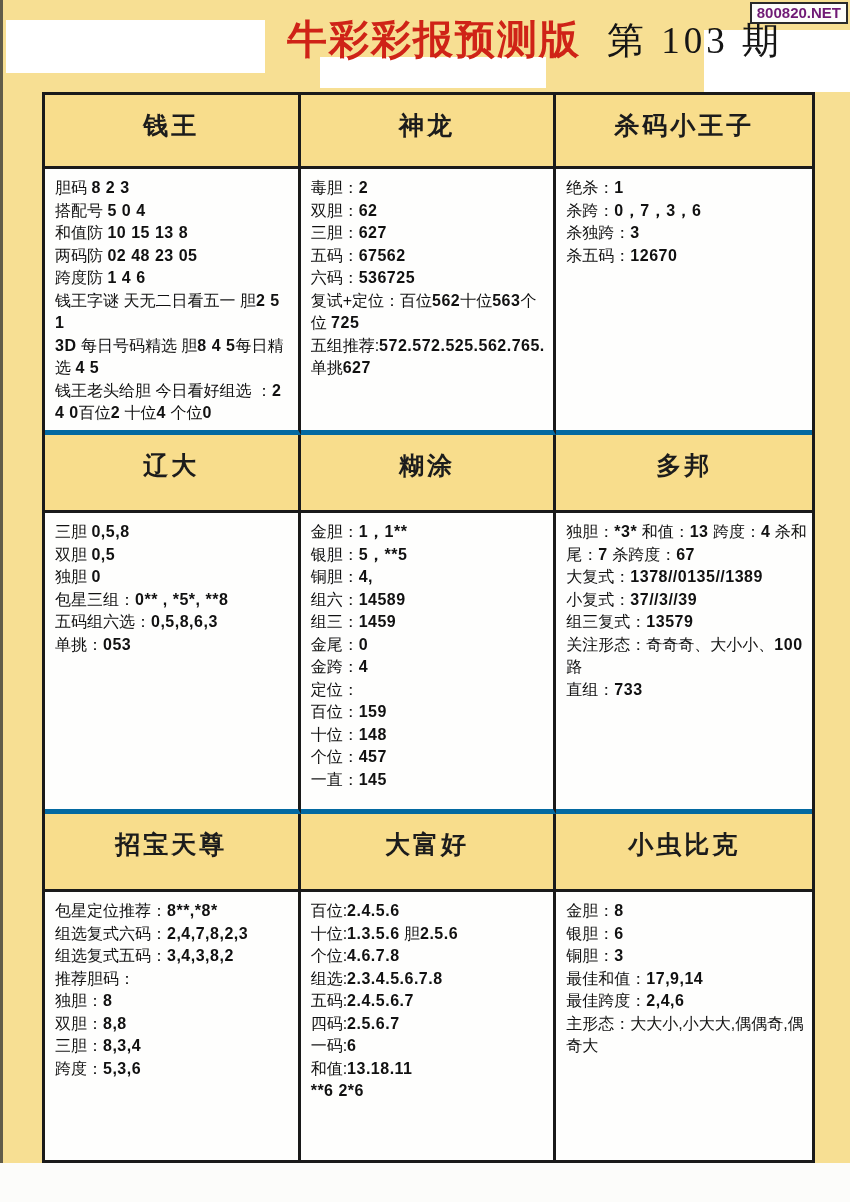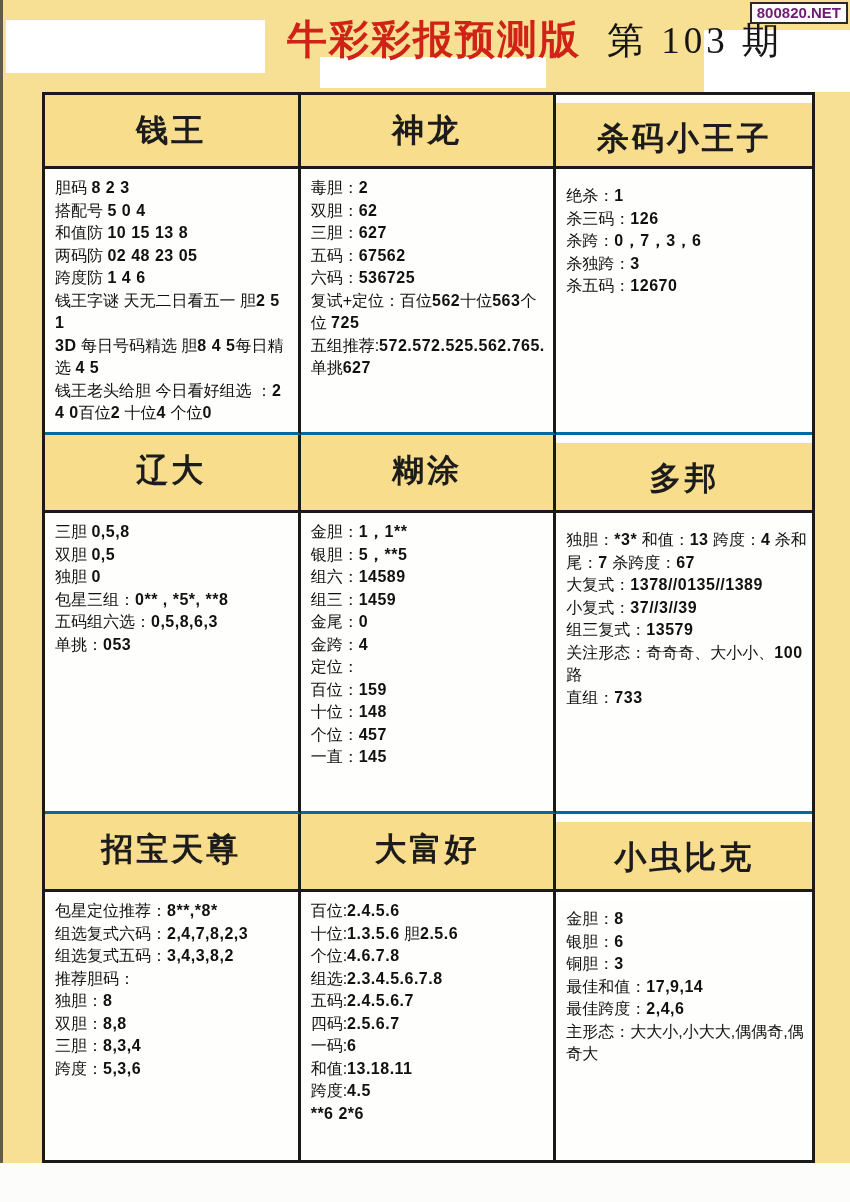--- a/index.html
+++ b/index.html
@@ -42,29 +42,29 @@
   
   .grid {
     position:absolute; left:42px; top:92px;
     width:773px; height:1071px; box-sizing:border-box;
     border:3px solid #1a1a1a; background:#ffffff;
     display:grid;
     grid-template-columns:1fr 1fr 1fr;
     grid-template-rows:74px 266px 78px 301px 78px 1fr;
   }
   .grid > div { border-right:3px solid #1a1a1a; box-sizing:border-box; min-width:0; }
-  .grid > div:nth-child(3n) { border-right:none;margin-top:8px; }
+  .grid > div:nth-child(3n) { border-right:none; }
   .hcell {
     background:#f8dd8c; border-bottom:3px solid #1a1a1a;
     text-align:center; padding-top:14px;
     font-family:"Liberation Serif", serif;
-    font-size:32px; font-weight:bold; color:#1c1c1c; letter-spacing:3px;
+    font-size:25px; font-weight:bold; color:#1c1c1c; letter-spacing:3px;
   }
   .bcell {
-    background:#fefefd; border-bottom:3px solid #0369a1;
+    background:#fefefd; border-bottom:5px solid #0369a1;
     padding:8px 5px 0 10px;
     font-size:16px; line-height:22.5px; color:#111;
   }
   .grid > .bcell:nth-child(n+16) { border-bottom:none; }
   .line { word-break:break-all; }
   .k { font-weight:normal; }
   .v { font-weight:bold; letter-spacing:.5px; }
   
   .bottom-strip {
     position:absolute; left:0; top:1163px; width:850px; height:39px;
@@ -109,41 +109,41 @@
         <div class="line"><span class="k">双胆：</span><span class="v">62</span></div>
         <div class="line"><span class="k">三胆：</span><span class="v">627</span></div>
         <div class="line"><span class="k">五码：</span><span class="v">67562</span></div>
         <div class="line"><span class="k">六码：</span><span class="v">536725</span></div>
         <div class="line"><span class="k">复试+定位：百位</span><span class="v">562</span><span class="k">十位</span><span class="v">563</span><span class="k">个位 </span><span class="v">725</span></div>
         <div class="line"><span class="k">五组推荐:</span><span class="v">572.572.525.562.765.</span></div>
         <div class="line"><span class="k">单挑</span><span class="v">627</span></div>
       </div>
     <div class="bcell">
         <div class="line"><span class="k">绝杀：</span><span class="v">1</span></div>
-        <div class="line"><span class="k">杀三码：</span><span class="v">126</span></div>
         <div class="line"><span class="k">杀跨：</span><span class="v">0，7，3，6</span></div>
         <div class="line"><span class="k">杀独跨：</span><span class="v">3</span></div>
         <div class="line"><span class="k">杀五码：</span><span class="v">12670</span></div>
       </div>
 
     <div class="hcell">辽大</div>
     <div class="hcell">糊涂</div>
     <div class="hcell">多邦</div>
 
     <div class="bcell">
         <div class="line"><span class="k">三胆 </span><span class="v">0,5,8</span></div>
         <div class="line"><span class="k">双胆 </span><span class="v">0,5</span></div>
         <div class="line"><span class="k">独胆 </span><span class="v">0</span></div>
         <div class="line"><span class="k">包星三组：</span><span class="v">0** , *5*, **8</span></div>
         <div class="line"><span class="k">五码组六选：</span><span class="v">0,5,8,6,3</span></div>
         <div class="line"><span class="k">单挑：</span><span class="v">053</span></div>
       </div>
     <div class="bcell">
         <div class="line"><span class="k">金胆：</span><span class="v">1，1**</span></div>
         <div class="line"><span class="k">银胆：</span><span class="v">5，**5</span></div>
+        <div class="line"><span class="k">铜胆：</span><span class="v">4,</span></div>
         <div class="line"><span class="k">组六：</span><span class="v">14589</span></div>
         <div class="line"><span class="k">组三：</span><span class="v">1459</span></div>
         <div class="line"><span class="k">金尾：</span><span class="v">0</span></div>
         <div class="line"><span class="k">金跨：</span><span class="v">4</span></div>
         <div class="line"><span class="k">定位：</span></div>
         <div class="line"><span class="k">百位：</span><span class="v">159</span></div>
         <div class="line"><span class="k">十位：</span><span class="v">148</span></div>
         <div class="line"><span class="k">个位：</span><span class="v">457</span></div>
         <div class="line"><span class="k">一直：</span><span class="v">145</span></div>
       </div>
@@ -172,21 +172,20 @@
       </div>
     <div class="bcell">
         <div class="line"><span class="k">百位:</span><span class="v">2.4.5.6</span></div>
         <div class="line"><span class="k">十位:</span><span class="v">1.3.5.6</span><span class="k"> 胆</span><span class="v">2.5.6</span></div>
         <div class="line"><span class="k">个位:</span><span class="v">4.6.7.8</span></div>
         <div class="line"><span class="k">组选:</span><span class="v">2.3.4.5.6.7.8</span></div>
         <div class="line"><span class="k">五码:</span><span class="v">2.4.5.6.7</span></div>
         <div class="line"><span class="k">四码:</span><span class="v">2.5.6.7</span></div>
         <div class="line"><span class="k">一码:</span><span class="v">6</span></div>
         <div class="line"><span class="k">和值:</span><span class="v">13.18.11</span></div>
-        <div class="line"><span class="k">跨度:</span><span class="v">4.5</span></div>
         <div class="line"><span class="v">**6 2*6</span></div>
       </div>
     <div class="bcell">
         <div class="line"><span class="k">金胆：</span><span class="v">8</span></div>
         <div class="line"><span class="k">银胆：</span><span class="v">6</span></div>
         <div class="line"><span class="k">铜胆：</span><span class="v">3</span></div>
         <div class="line"><span class="k">最佳和值：</span><span class="v">17,9,14</span></div>
         <div class="line"><span class="k">最佳跨度：</span><span class="v">2,4,6</span></div>
         <div class="line"><span class="k">主形态：大大小,小大大,偶偶奇,偶奇大</span></div>
       </div>

